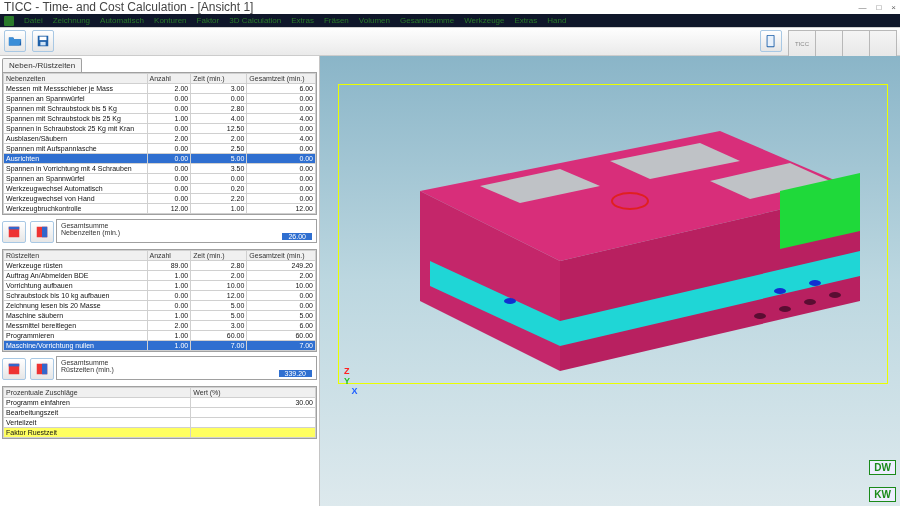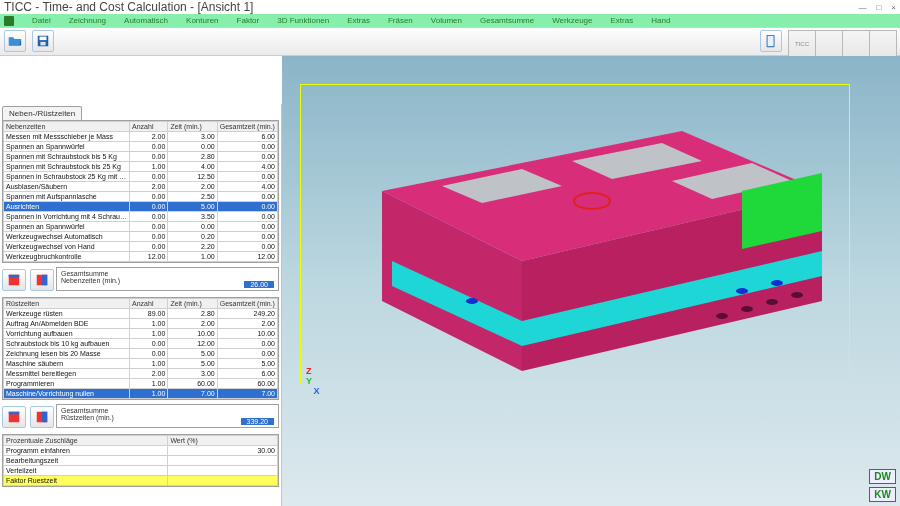--- a/index.html
+++ b/index.html
@@ -1,49 +1,49 @@
 <!DOCTYPE html>
 <html><head>
 <meta charset="utf-8">
 <style>
   * { box-sizing: border-box; margin: 0; padding: 0; }
   html, body { width: 900px; height: 506px; font-family: "Segoe UI", Tahoma, sans-serif; font-size: 8px; overflow: hidden; background: #fff; }
   .titlebar { height: 14px; background: #fff; display: flex; align-items: center; padding: 0 4px; color: #444; }
   .titlebar .title { flex: 1; font-size: 12px; }
   .titlebar .win-buttons { display: flex; gap: 10px; color: #666; }
   .titlebar .win-buttons span { cursor: pointer; }
-  .menubar { height: 14px; background: #86efac; display: flex; align-items: center; gap: 18px; padding: 0 4px; color: #2a7a2a; font-size: 8px; border-bottom: 1px solid #d0d0d0; }
+  .menubar { height: 14px; background: #0f172a; display: flex; align-items: center; gap: 10px; padding: 0 4px; color: #2a7a2a; font-size: 8px; border-bottom: 1px solid #d0d0d0; }
   .menubar .app-icon { width: 10px; height: 10px; background: #2a7a2a; border-radius: 1px; }
   .toolbar-row { height: 28px; display: flex; align-items: flex-start; gap: 2px; padding: 2px 4px 0 4px; background: linear-gradient(#fefefe,#eaeaea); border-bottom: 1px solid #ccc; }
   .toolbar-row .tb-left { display: flex; gap: 6px; }
   .tb-btn { width: 22px; height: 22px; background: linear-gradient(#fff,#e6e6e6); border: 1px solid #a8c8e4; border-radius: 2px; display: flex; align-items: center; justify-content: center; cursor: pointer; }
   .tb-btn svg { width: 14px; height: 14px; }
   .ribbon-tabs { margin-left: 240px; display: flex; gap: 0; }
   .ribbon-tab { width: 28px; height: 26px; border: 1px solid #b8b8b8; border-bottom: none; background: linear-gradient(#f4f4f4,#e8e8e8); margin-right: -1px; display:flex;align-items:center;justify-content:center;font-size:6px;color:#888;}
   .main { display: flex; height: calc(506px - 14px - 14px - 28px); }
-  .sidebar { width: 282px; background: #fff; border-right: 1px solid #c4c4c4; display: flex; flex-direction: column; overflow: hidden; margin-top: 48px; }
+  .sidebar { width: 320px; background: #fff; border-right: 1px solid #c4c4c4; display: flex; flex-direction: column; overflow: hidden; }
   .viewer { flex: 1; position: relative; background: linear-gradient(#8ab5c8 0%, #bcd7e0 50%, #dde9ed 100%); }
   .tabctl { padding: 2px 2px 0 2px; }
   .tabctl .tab { display: inline-block; padding: 2px 6px; border: 1px solid #a0a0a0; border-bottom: none; background: #f3f3f3; font-size: 8px; color: #333; border-radius: 2px 2px 0 0; }
   .panel { border: 1px solid #a0a0a0; margin: 0 2px 4px 2px; }
   table.grid { width: 100%; border-collapse: collapse; table-layout: fixed; }
   table.grid th, table.grid td { border: 1px solid #d0d0d0; padding: 0 2px; height: 10px; font-size: 7px; text-align: left; white-space: nowrap; overflow: hidden; text-overflow: ellipsis; color: #111; background:#fff;}
   table.grid th { background: #f0f0f0; font-weight: normal; color:#333;}
   table.grid td.num { text-align: right; }
   tr.sel td { background: #2f6fd0 !important; color: #fff !important; }
   .sum-row { display: flex; align-items: stretch; margin: 0 2px 6px 2px; gap: 2px; }
   .sum-row .btns { display: flex; gap: 4px; padding-top:2px;}
   .sum-row .btns .tb-btn { width: 24px; height: 22px; }
   .sum-box { flex: 1; border: 1px solid #a0a0a0; padding: 2px 4px; font-size: 7px; color:#333; position: relative; }
   .sum-box .val { position: absolute; right: 4px; bottom: 2px; background: #2f6fd0; color: #fff; padding: 0 6px; }
   .viewer .bbox { position: absolute; left: 18px; top: 28px; width: 550px; height: 300px; border: 1px solid #eaff00; pointer-events:none;}
   .viewer .partimg { position:absolute; left: 40px; top: 35px; width: 520px; height: 310px; }
   .axes { position: absolute; left: 24px; bottom: 110px; font-size: 9px; font-weight: bold; }
   .axes .z { color:#ff2020; } .axes .y { color:#20c020; } .axes .x { color:#2060ff; }
-  .kw { position: absolute; right: 4px; bottom: 4px; display:flex;flex-direction:column;gap:3px;}
+  .kw { position: absolute; right: 4px; bottom: 4px; display:flex;flex-direction:column;gap:12px;}
   .kw div { border:1px solid #1a8a1a; color:#1a8a1a; font-weight:bold; font-size:10px; padding:1px 4px; text-align:center; background:#eef;}
   tr.sel-yel td { background: #ffff60 !important; }
 </style>
 </head>
 <body>
 
 <div class="titlebar">
   <span class="title">TICC - Time- and Cost Calculation - [Ansicht 1]</span>
   <div class="win-buttons">
     <span>—</span>
@@ -52,21 +52,21 @@
   </div>
 </div>
 
 <div class="menubar">
   <div class="app-icon"></div>
   <span>Datei</span>
   <span>Zeichnung</span>
   <span>Automatisch</span>
   <span>Konturen</span>
   <span>Faktor</span>
-  <span>3D Funktionen</span>
+  <span>3D Calculation</span>
   <span>Extras</span>
   <span>Fräsen</span>
   <span>Volumen</span>
   <span>Gesamtsumme</span>
   <span>Werkzeuge</span>
   <span>Extras</span>
   <span>Hand</span>
 </div>
 
 <div class="toolbar-row">

